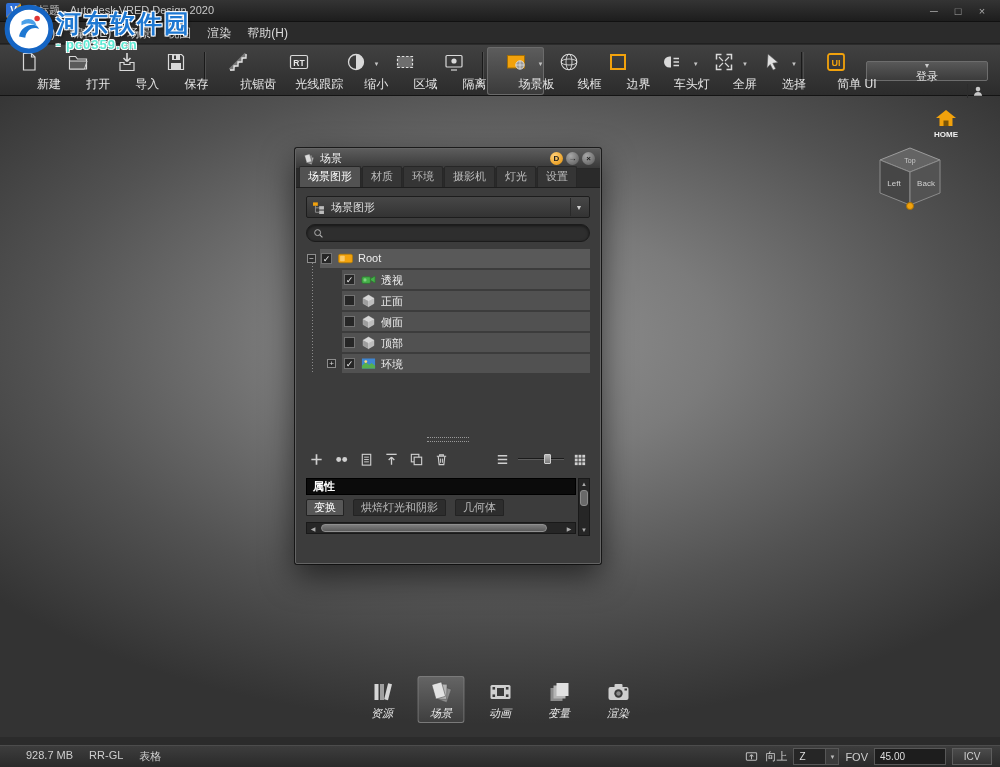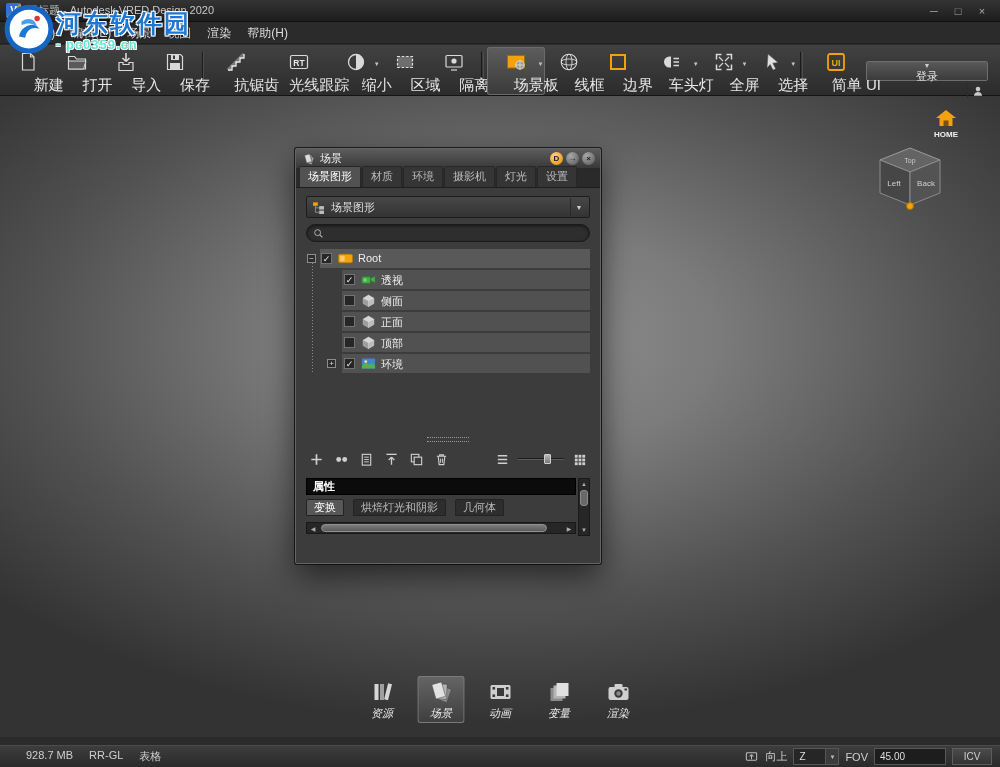--- a/index.html
+++ b/index.html
@@ -17,21 +17,21 @@
 
 .menubar { position:absolute; left:0; top:23px; right:0; height:21px; background:#2b2b2b; display:flex; align-items:center; padding-left:8px; border-bottom:1px solid #202020; z-index:10; }
 .menu-item { color:#dcdcdc; font-size:12px; padding:2px 8px; }
 
 
 .toolbar { position:absolute; left:0; top:45px; right:0; height:51px; background:linear-gradient(#414141,#2c2c2c); border-bottom:1px solid #141414; display:flex; align-items:stretch; padding:2px 4px 0; z-index:10; }
 .tb-btn { min-width:46px; padding:0 3px; display:flex; flex-direction:column; align-items:center; border-radius:3px; position:relative; }
 .tb-btn.active { background:linear-gradient(#5d5d5d,#3a3a3a); box-shadow:inset 0 0 0 1px #6b6b6b; }
 .tb-icon { height:26px; margin-top:2px; display:flex; align-items:center; justify-content:center; }
 .tb-icon svg { width:22px; height:22px; }
-.tb-label { color:#e6e6e6; font-size:15px; white-space:nowrap; margin-top:1px;margin-left:41px; }
+.tb-label { color:#e6e6e6; font-size:12px; white-space:nowrap; margin-top:1px;margin-left:41px; }
 .tb-arrow { position:absolute; right:1px; top:14px; color:#c3c3c3; font-size:6px; }
 .tb-sep { width:3px; margin:5px 3px; border-left:1px solid #1a1a1a; border-right:1px solid #4d4d4d; }
 .login-box { margin-left:auto; align-self:center; display:flex; align-items:center; height:20px; min-width:122px; background:linear-gradient(#595959,#3b3b3b); border:1px solid #6d6d6d; border-radius:2px; margin-right:8px;flex-direction:column; }
 .login-arrow { width:14px; text-align:center; color:#ccc; font-size:7px; }
 .login-label { color:#e6e6e6; font-size:11px; }
 .login-user { margin-left:auto; width:20px; height:100%; border-left:1px solid #2c2c2c; display:flex; align-items:center; justify-content:center; }
 .login-user svg { width:14px; height:14px; }
 
 
 .viewport { position:absolute; left:0; top:96px; right:0; bottom:30px; background:radial-gradient(ellipse 68% 60% at 50% 38%, #929292 0%, #7b7b7b 32%, #525252 68%, #333 100%); }
@@ -408,33 +408,33 @@
             <div class="tree-row">
               <div class="row-bar" style="left: 36px;"></div>
               <div class="cb" style="left: 38px;"></div>
               <div class="node-icon" style="left: 54px;">
                 <svg viewBox="0 0 22 22">
                   <path d="M4 8l7-4 7 4-7 4z" fill="#d6d6d6" stroke="#f2f2f2" stroke-width="0.5"></path>
                   <path d="M4 8l7 4v7l-7-4z" fill="#9d9d9d" stroke="#cfcfcf" stroke-width="0.5"></path>
                   <path d="M18 8l-7 4v7l7-4z" fill="#bdbdbd" stroke="#e4e4e4" stroke-width="0.5"></path>
                 </svg>
               </div>
-              <span class="node-label" style="left: 75px;">侧面</span>
+              <span class="node-label" style="left: 75px;">正面</span>
             </div>
             <div class="tree-row">
               <div class="row-bar" style="left: 36px;"></div>
               <div class="cb" style="left: 38px;"></div>
               <div class="node-icon" style="left: 54px;">
                 <svg viewBox="0 0 22 22">
                   <path d="M4 8l7-4 7 4-7 4z" fill="#d6d6d6" stroke="#f2f2f2" stroke-width="0.5"></path>
                   <path d="M4 8l7 4v7l-7-4z" fill="#9d9d9d" stroke="#cfcfcf" stroke-width="0.5"></path>
                   <path d="M18 8l-7 4v7l7-4z" fill="#bdbdbd" stroke="#e4e4e4" stroke-width="0.5"></path>
                 </svg>
               </div>
-              <span class="node-label" style="left: 75px;">正面</span>
+              <span class="node-label" style="left: 75px;">侧面</span>
             </div>
             <div class="tree-row">
               <div class="row-bar" style="left: 36px;"></div>
               <div class="cb" style="left: 38px;"></div>
               <div class="node-icon" style="left: 54px;">
                 <svg viewBox="0 0 22 22">
                   <path d="M4 8l7-4 7 4-7 4z" fill="#d6d6d6" stroke="#f2f2f2" stroke-width="0.5"></path>
                   <path d="M4 8l7 4v7l-7-4z" fill="#9d9d9d" stroke="#cfcfcf" stroke-width="0.5"></path>
                   <path d="M18 8l-7 4v7l7-4z" fill="#bdbdbd" stroke="#e4e4e4" stroke-width="0.5"></path>
                 </svg>

